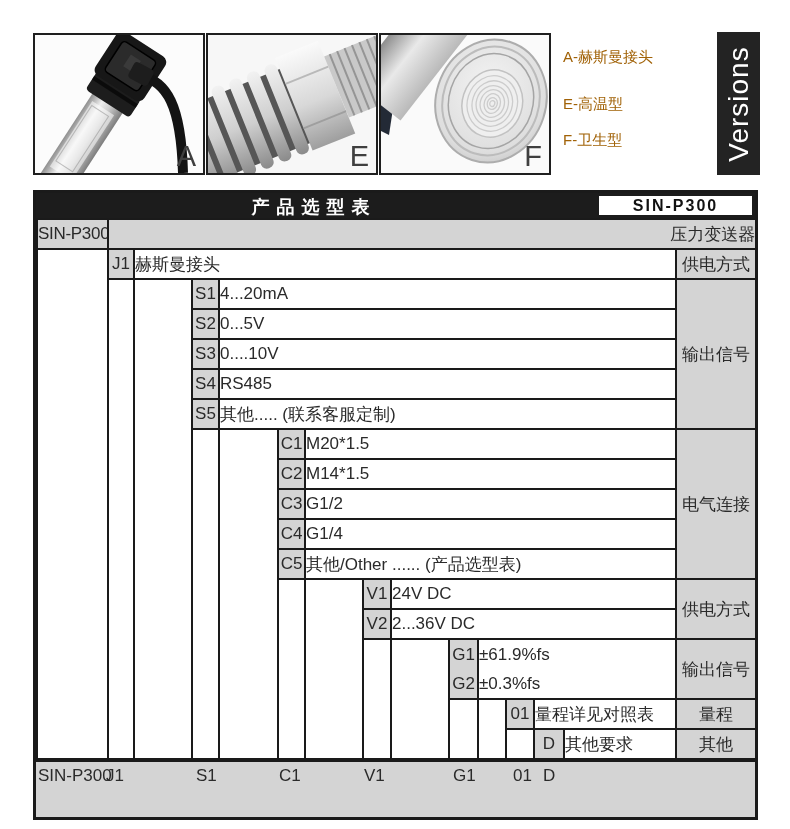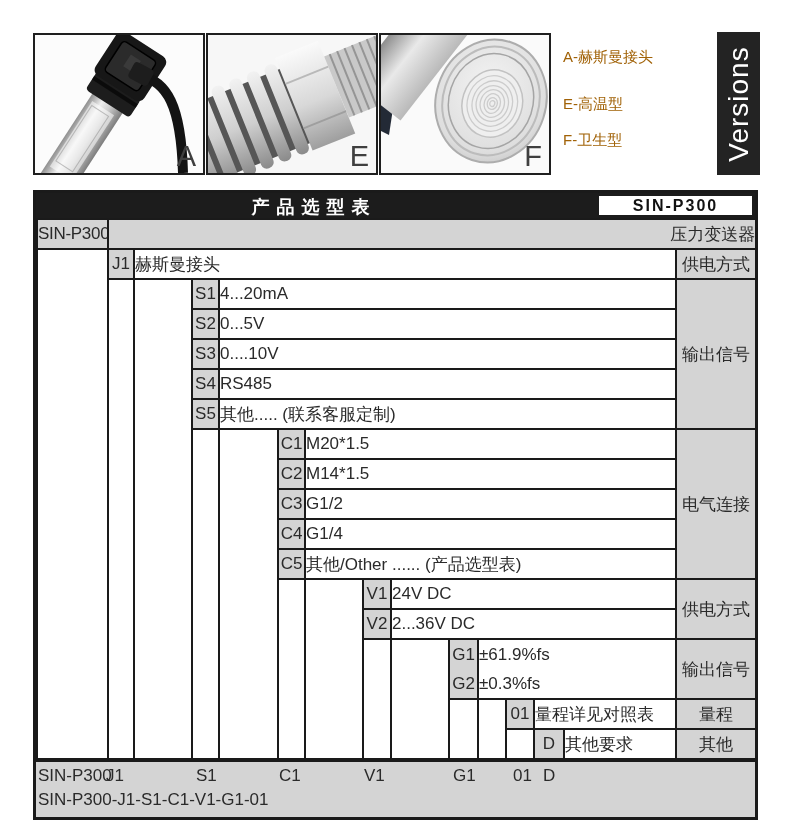--- a/index.html
+++ b/index.html
@@ -309,15 +309,14 @@
 
   <div class="tbl-footer">
     <span class="code p0">SIN-P300</span>
     <span class="code p1">J1</span>
     <span class="code p2">S1</span>
     <span class="code p3">C1</span>
     <span class="code p4">V1</span>
     <span class="code p5">G1</span>
     <span class="code p6">01</span>
     <span class="code p7">D</span>
-    <div class="model-line">SIN-P300-J1-S1-C1-V1-G1-01</div>
   </div>
 </div>
 
 </body></html>

